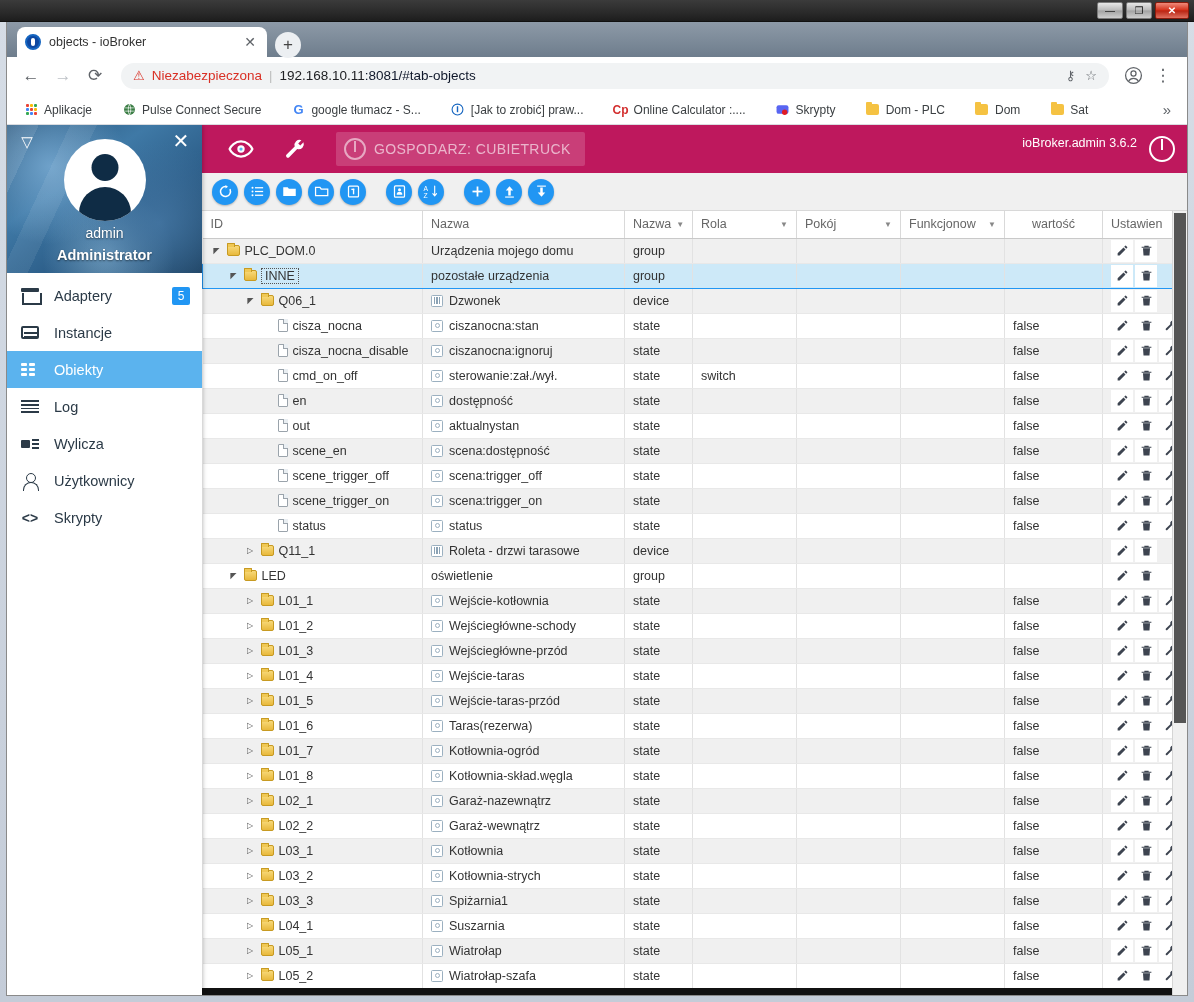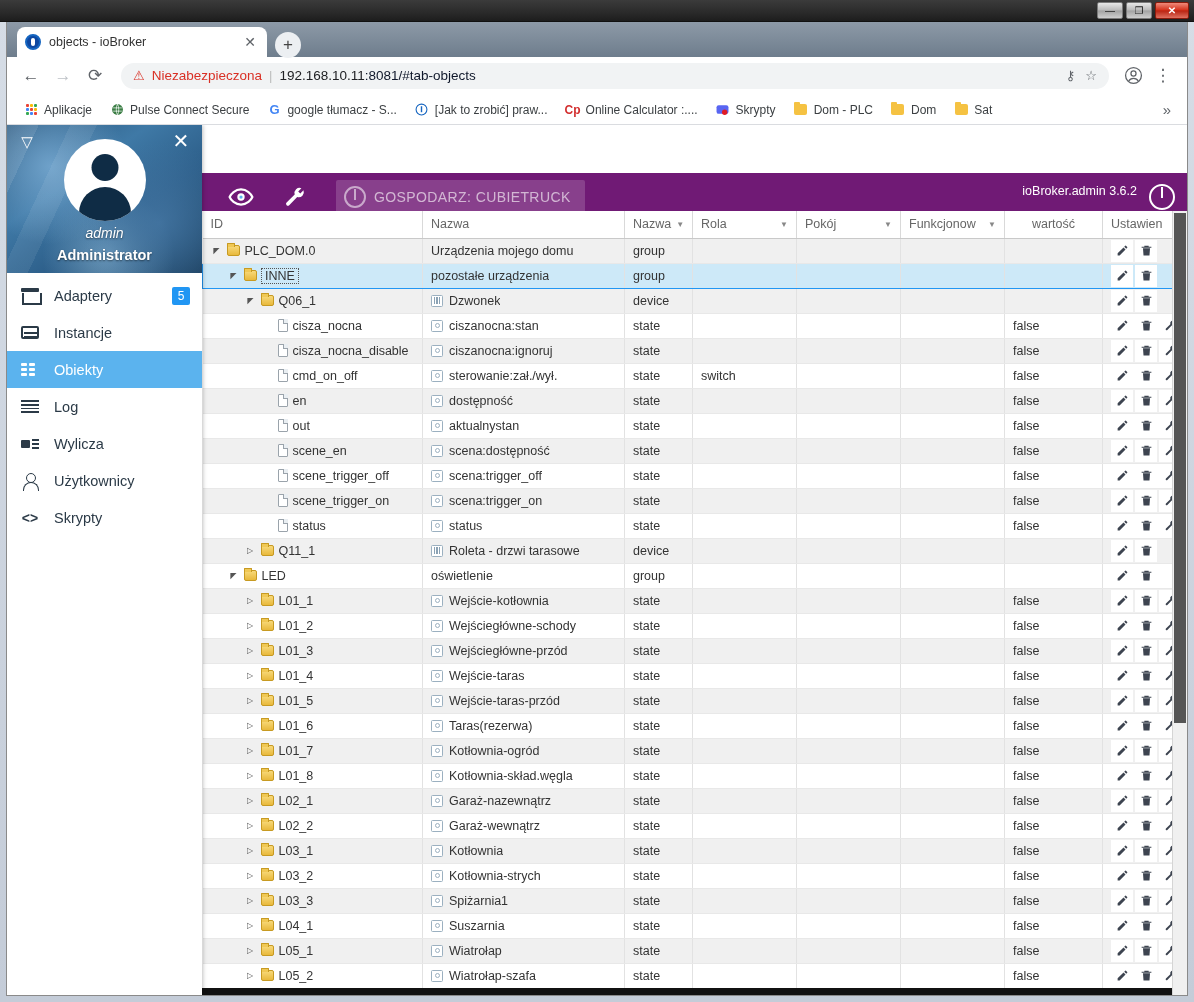--- a/index.html
+++ b/index.html
@@ -93,21 +93,21 @@
   .insecure { color:#d93025; font-size:13.5px; white-space:nowrap; }
   .omni-sep { color:#bbb; }
   .url { color:#333; font-size:13.5px; white-space:nowrap; overflow:hidden; }
   .url .host { color:#202124; }
   .url .rest { color:#0f172a; }
   .omni-icons { margin-left:auto; display:flex; align-items:center; gap:10px; color:#5f6368; }
   .tb-right { display:flex; align-items:center; gap:2px; margin-left:6px; }
 
   #bookmarks {
     height:30px; background:#fff; display:flex; align-items:center;
-    padding:0 10px; gap:4px; border-bottom:1px solid #dadce0;
+    padding:0 10px; gap:16px; border-bottom:1px solid #dadce0;
     font-size:12px; color:#3c4043; overflow:hidden;
   }
   .bm { display:flex; align-items:center; gap:6px; padding:3px 7px; border-radius:4px; white-space:nowrap; }
   .bm-ico { width:14px; height:14px; flex:none; display:flex; align-items:center; justify-content:center; font-size:11px; }
   .grid-ico { display:grid; grid-template-columns:repeat(3,3px); grid-template-rows:repeat(3,3px); gap:1px; }
   .grid-ico i { display:block; width:3px; height:3px; border-radius:1px; }
   .folder-ico {
     width:13px; height:11px; background:#f5c242; border-radius:1px 2px 2px 2px;
     position:relative;
   }
@@ -159,21 +159,21 @@
   .avatar::before{
     content:""; position:absolute; left:50%; top:15px; transform:translateX(-50%);
     width:27px; height:27px; border-radius:50%; background:#0f2c45;
   }
   .avatar::after{
     content:""; position:absolute; left:50%; top:48px; transform:translateX(-50%);
     width:52px; height:42px; border-radius:26px 26px 0 0; background:#0f2c45;
   }
   .side-user {
     position:absolute; left:0; right:0; top:100px; text-align:center;
-    color:#fff; font-size:14px; z-index:3; text-shadow:0 1px 2px rgba(0,0,0,.5);font-style:italic;
+    color:#fff; font-size:14px; z-index:3; text-shadow:0 1px 2px rgba(0,0,0,.5);
   }
   .side-role {
     position:absolute; left:0; right:0; top:122px; text-align:center;
     color:#fff; font-size:14.5px; font-weight:bold; z-index:3;
     text-shadow:0 1px 2px rgba(0,0,0,.5);
   }
   .nav { padding:4px 0 0; }
   .nav-item {
     height:37px; display:flex; align-items:center; gap:13px;
     padding:0 12px; color:#2b3a47; font-size:14.5px;
@@ -206,22 +206,22 @@
   .ic-wyl .sq { width:9px;height:8px;background:currentColor;border-radius:1px;}
   .ic-wyl .ln { display:flex;flex-direction:column;gap:2px;}
   .ic-wyl .ln i{display:block;width:7px;height:2px;background:currentColor;}
   .ic-user { width:16px;height:16px;position:relative;}
   .ic-user::before{content:"";position:absolute;left:4px;top:0;width:8px;height:8px;border:1.6px solid currentColor;border-radius:50%;}
   .ic-user::after{content:"";position:absolute;left:1px;top:9px;width:14px;height:8px;border:1.6px solid currentColor;border-bottom:none;border-radius:8px 8px 0 0;}
 
   
   #main { position:absolute; left:195px; top:0; right:0; bottom:0; background:#fff; }
   #appbar {
-    height:48px; background:#701a75; display:flex; align-items:center;
-    padding:0 12px; gap:0; color:#fff; position:relative;margin-top:48px;
+    height:48px; background:#be185d; display:flex; align-items:center;
+    padding:0 12px; gap:0; color:#fff; position:relative;
   }
   .ab-btn {
     width:54px; height:48px; display:flex; align-items:center; justify-content:center;
     color:#fff;
   }
   .host-badge {
     margin-left:14px; height:34px; background:rgba(255,255,255,.17);
     display:flex; align-items:center; gap:8px; padding:0 14px 0 8px;
     border-radius:2px; color:rgba(255,255,255,.62);
     font-size:14px; letter-spacing:.4px;

